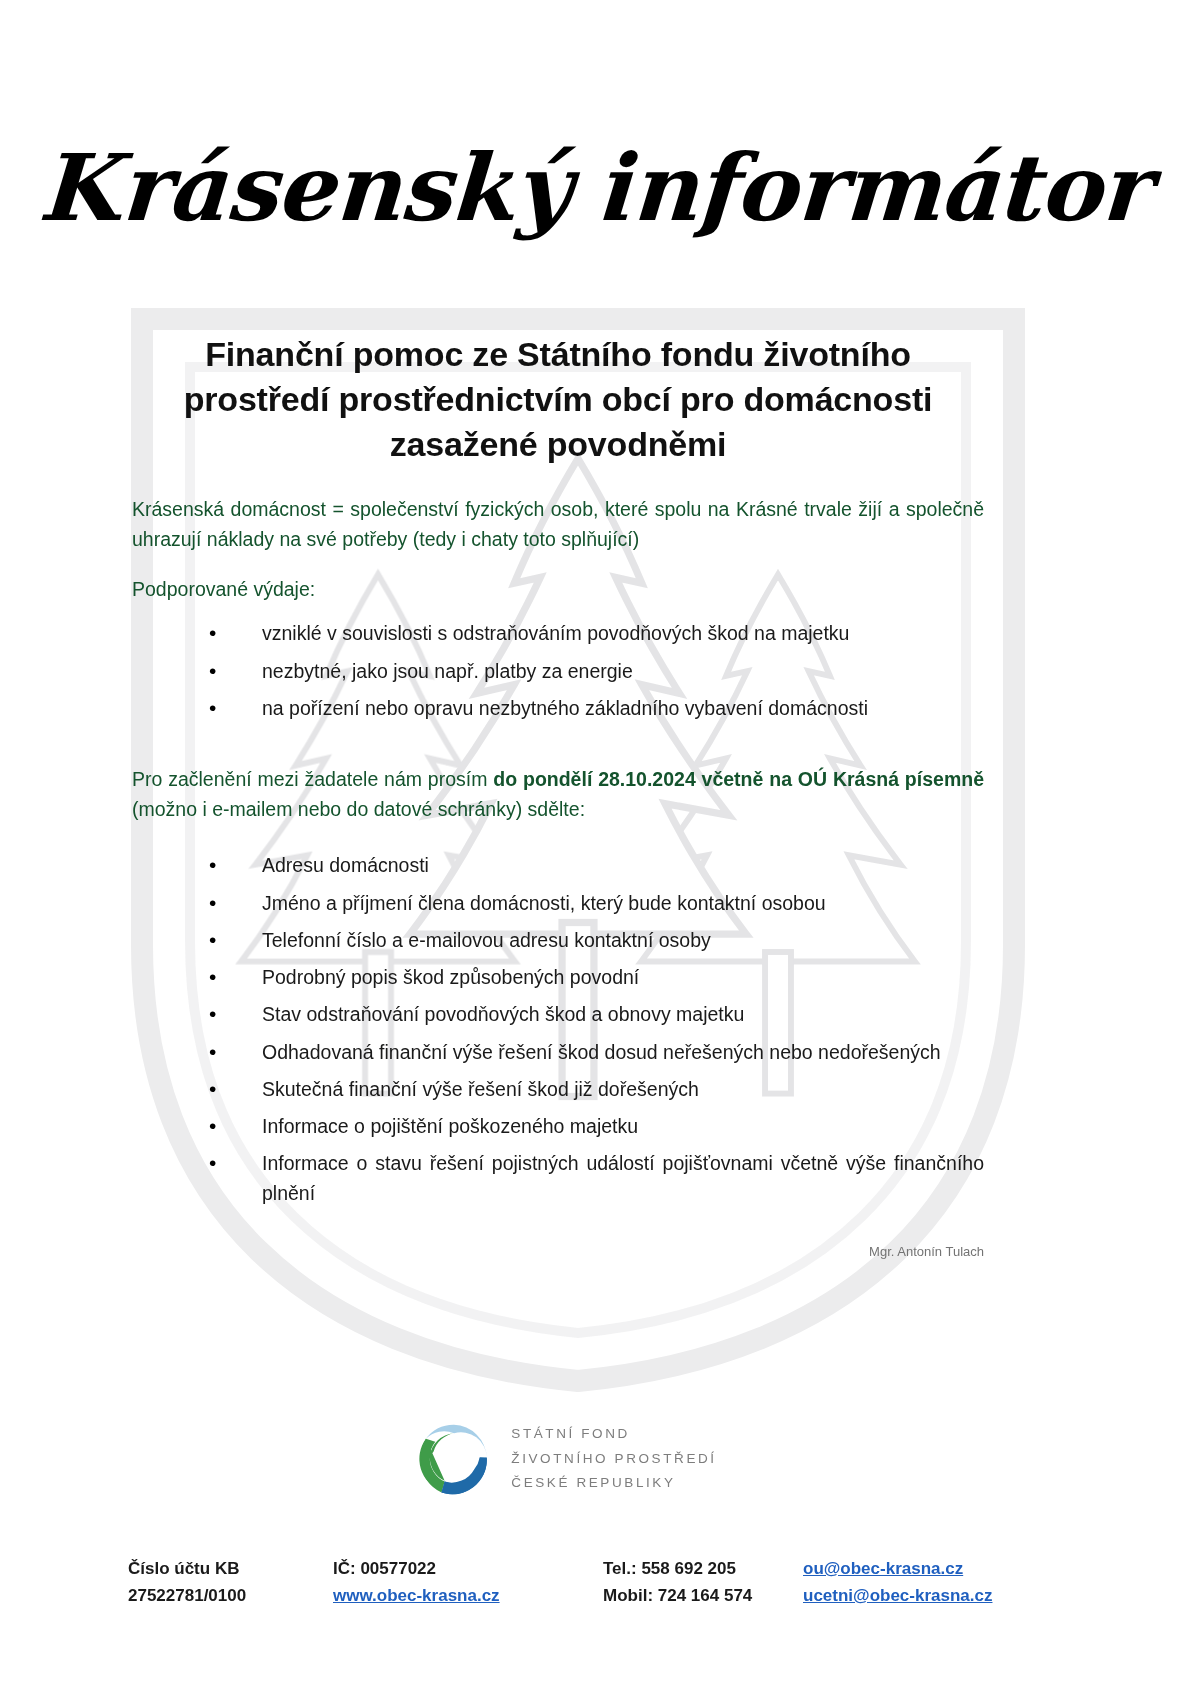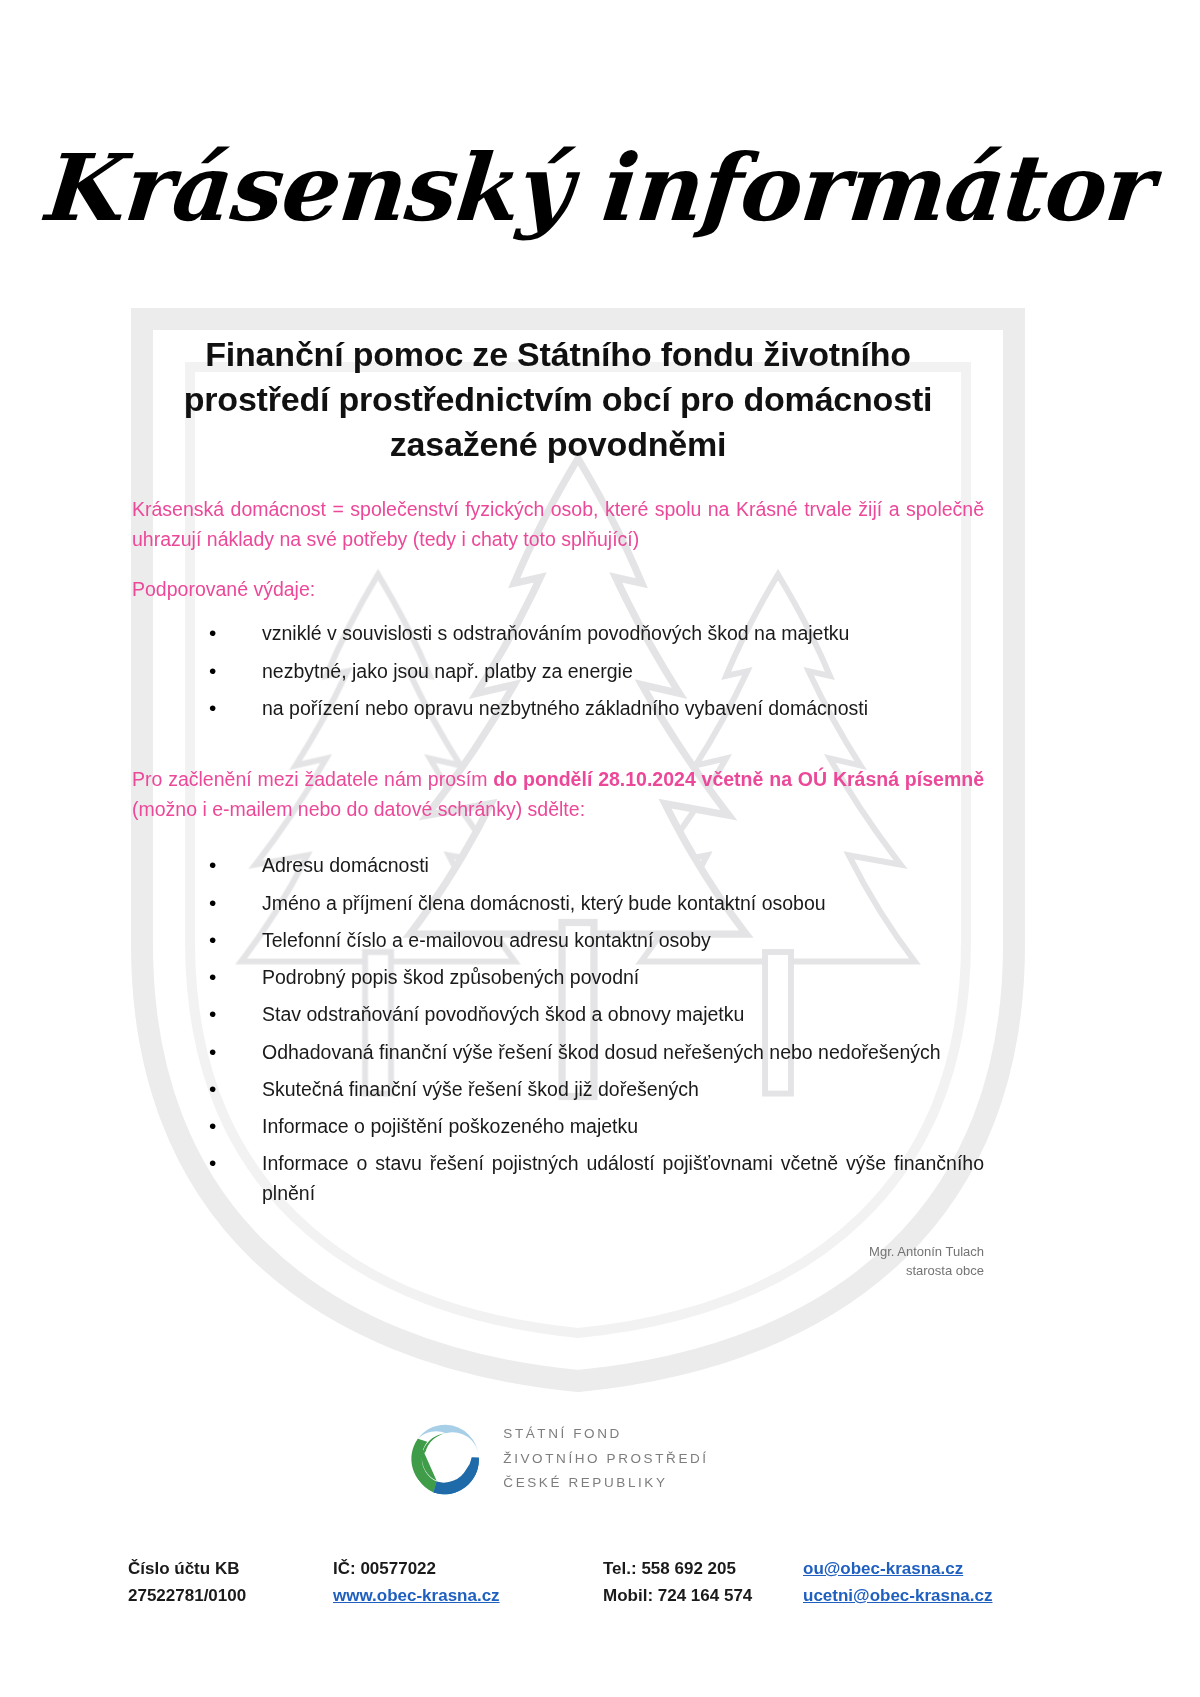--- a/index.html
+++ b/index.html
@@ -76,21 +76,21 @@
     text-align: center;
     letter-spacing: -0.2px;
     color: #111;
   }
 
   p.body-text {
     margin: 0;
     font-size: 19.5px;
     line-height: 1.55;
     text-align: justify;
-    color: #ec4899;
+    color: #14532d;
   }
   p.body-text.nojust { text-align: left; }
 
   .spacer-14 { height: 14px; }
   .spacer-20 { height: 20px; }
   .spacer-26 { height: 26px; }
   .spacer-34 { height: 34px; }
 
   ul.bullets {
     margin: 0;
@@ -123,21 +123,21 @@
     margin-top: 33px;
     text-align: right;
     font-size: 13px;
     line-height: 1.5;
     color: #737373;
   }
 
   
   .logo-block {
     position: absolute;
-    left: 0;
+    left: 8px;
     top: 1420px;
     width: 1116px;
     display: flex;
     justify-content: center;
     align-items: center;
     z-index: 3;
   }
   .logo-mark { width: 78px; height: 78px; margin-right: 18px; }
   .logo-mark svg { display: block; width: 100%; height: 100%; }
   .logo-text {
@@ -247,21 +247,20 @@
       <li>Podrobný popis škod způsobených povodní</li>
       <li>Stav odstraňování povodňových škod a obnovy majetku</li>
       <li>Odhadovaná finanční výše řešení škod dosud neřešených nebo nedořešených</li>
       <li>Skutečná finanční výše řešení škod již dořešených</li>
       <li>Informace o pojištění poškozeného majetku</li>
       <li class="justify">Informace o stavu řešení pojistných událostí pojišťovnami včetně výše finančního plnění</li>
     </ul>
 
     <div class="signature">
       <div>Mgr. Antonín Tulach</div>
-      <div>starosta obce</div>
     </div>
 
   </div>
 
   <div class="logo-block">
     <div class="logo-mark">
       <svg viewBox="0 0 100 100" xmlns="http://www.w3.org/2000/svg">
 
         <path d="M50 6 A44 44 0 0 1 92 48 A33 33 0 0 0 50 17 Z" fill="#a7cfe8"></path>
         <path d="M50 6 A44 44 0 0 0 14 24 A33 33 0 0 1 50 17 Z" fill="#a7cfe8"></path>

